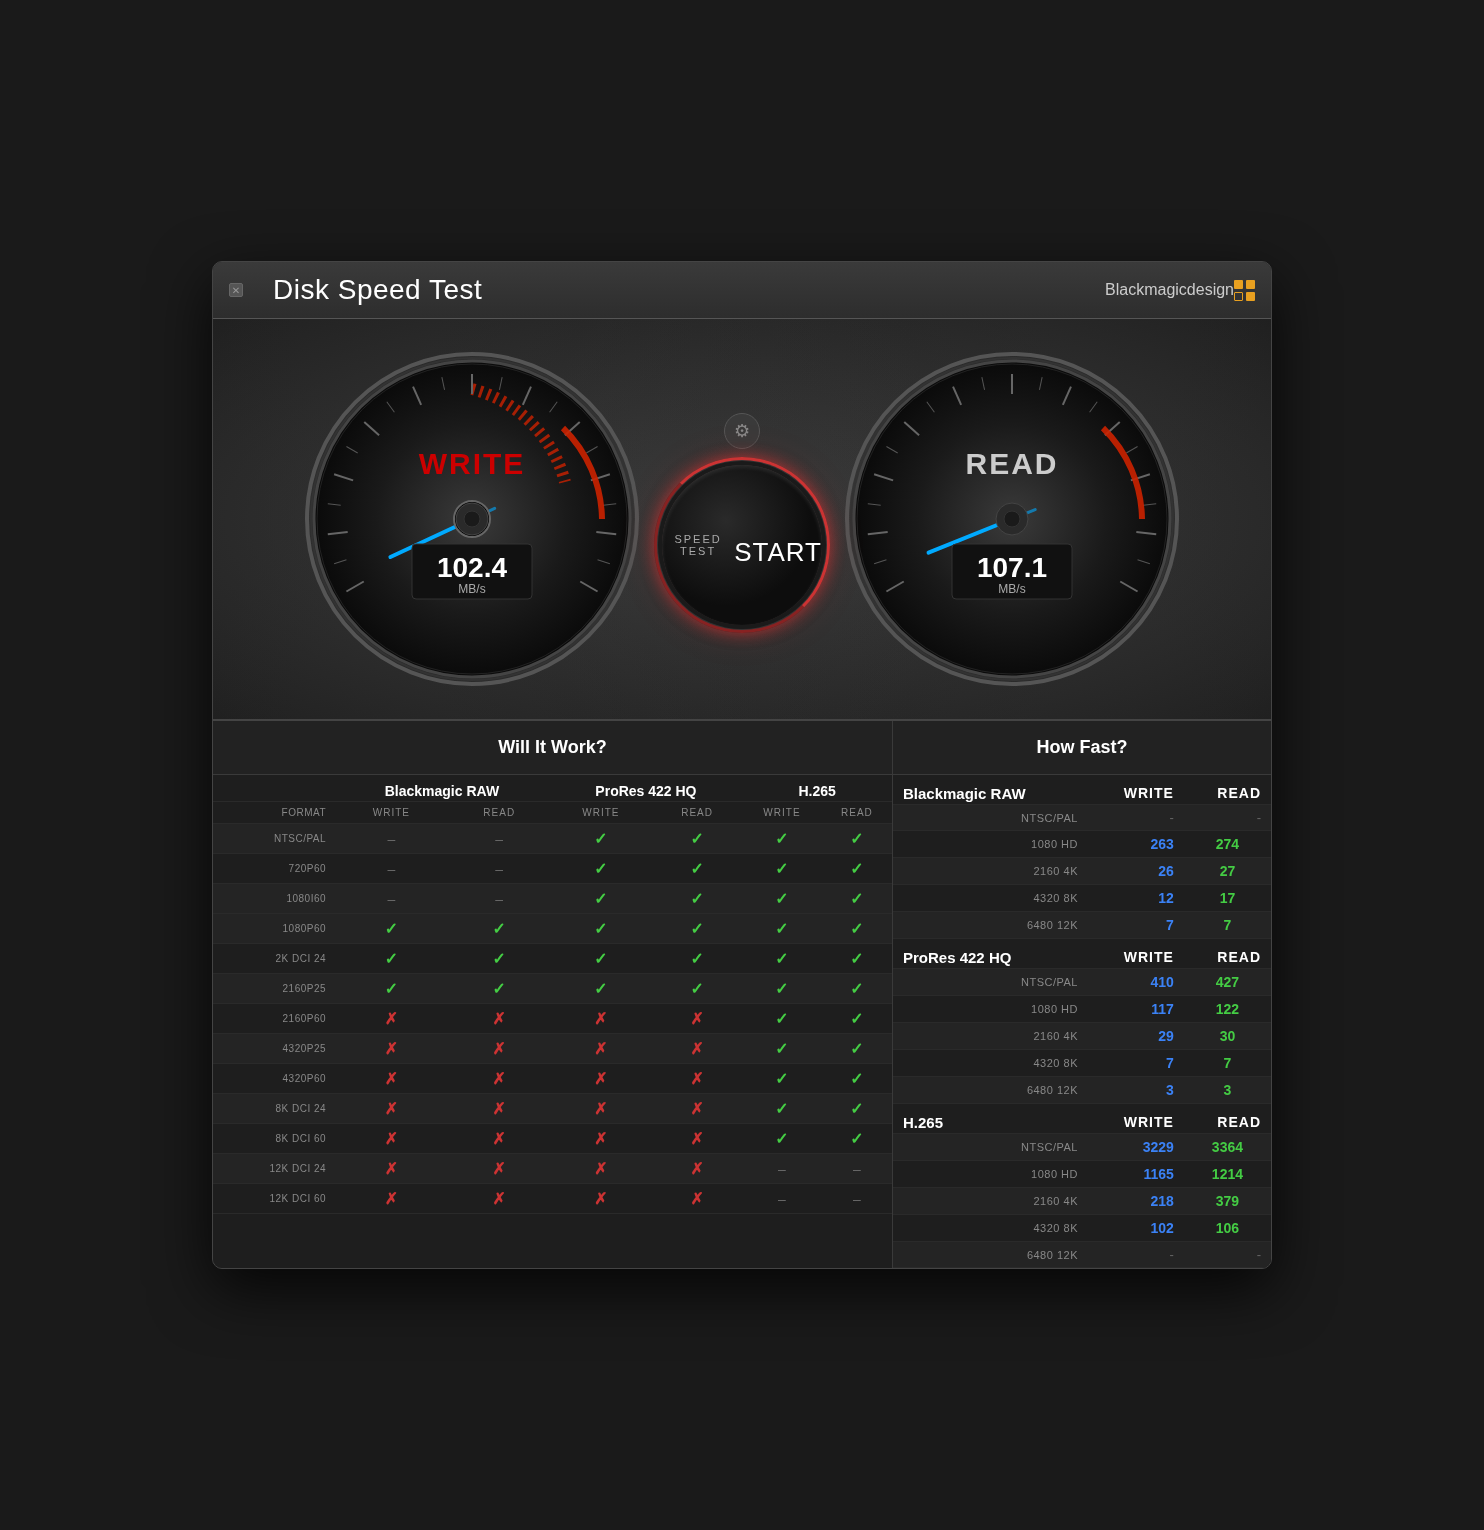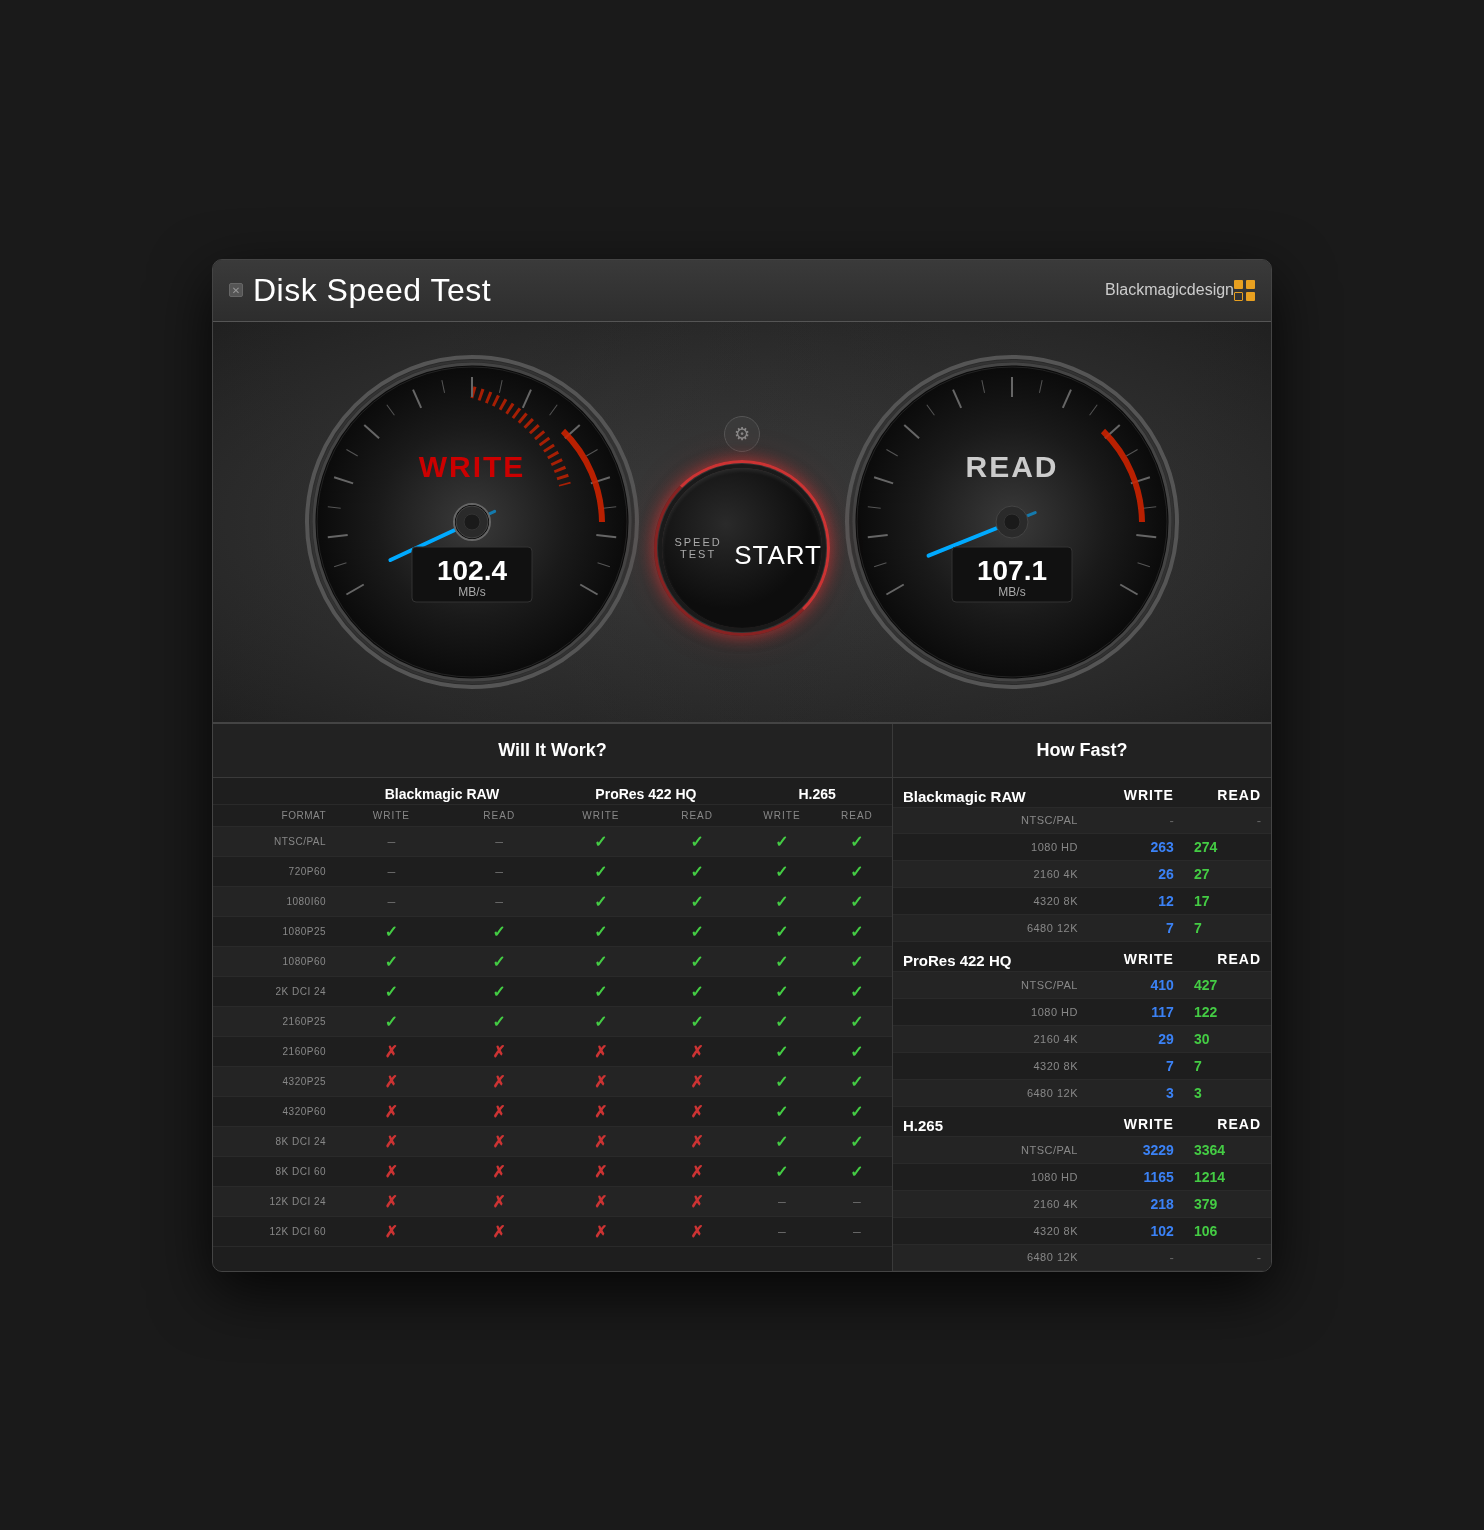--- a/index.html
+++ b/index.html
@@ -35,24 +35,25 @@
     .close-btn {
       width: 14px; height: 14px;
       background: #555;
       border-radius: 2px;
       border: 1px solid #666;
       cursor: pointer;
       display: flex; align-items: center; justify-content: center;
       font-size: 10px; color: #999;
     }
     .app-title {
-      font-size: 32px;
+      font-size: 28px;
       font-weight: 300;
       color: #fff;
       letter-spacing: 0.5px;
+      margin-left: 20px;
     }
     .brand-logo {
       display: flex;
       align-items: center;
     }
     .brand-text {
       font-size: 16px;
       color: #ccc;
       font-weight: 400;
     }
@@ -260,21 +261,21 @@
     .fast-table .write-val {
       color: #3b82f6;
       font-size: 14px;
       font-weight: 600;
       text-align: right;
     }
     .fast-table .read-val {
       color: #44cc44;
       font-size: 14px;
       font-weight: 600;
-      text-align: left;
+      text-align: center;
     }
     .fast-table .dash-val {
       color: #666;
       text-align: right;
     }
     .fast-table tr.alt-row { background: #242424; }
   </style>
 </head>
 <body>
 
@@ -481,29 +482,20 @@
   </tr>
             <tr class="alt-row">
     <td class="format-col">1080i60</td>
     <td class="dash">–</td>
     <td class="dash">–</td>
     <td class="check">✓</td>
     <td class="check">✓</td>
     <td class="check">✓</td>
     <td class="check">✓</td>
   </tr>
-            <tr>
-    <td class="format-col">1080p25</td>
-    <td class="check">✓</td>
-    <td class="check">✓</td>
-    <td class="check">✓</td>
-    <td class="check">✓</td>
-    <td class="check">✓</td>
-    <td class="check">✓</td>
-  </tr>
             <tr class="alt-row">
     <td class="format-col">1080p60</td>
     <td class="check">✓</td>
     <td class="check">✓</td>
     <td class="check">✓</td>
     <td class="check">✓</td>
     <td class="check">✓</td>
     <td class="check">✓</td>
   </tr>
             <tr>

